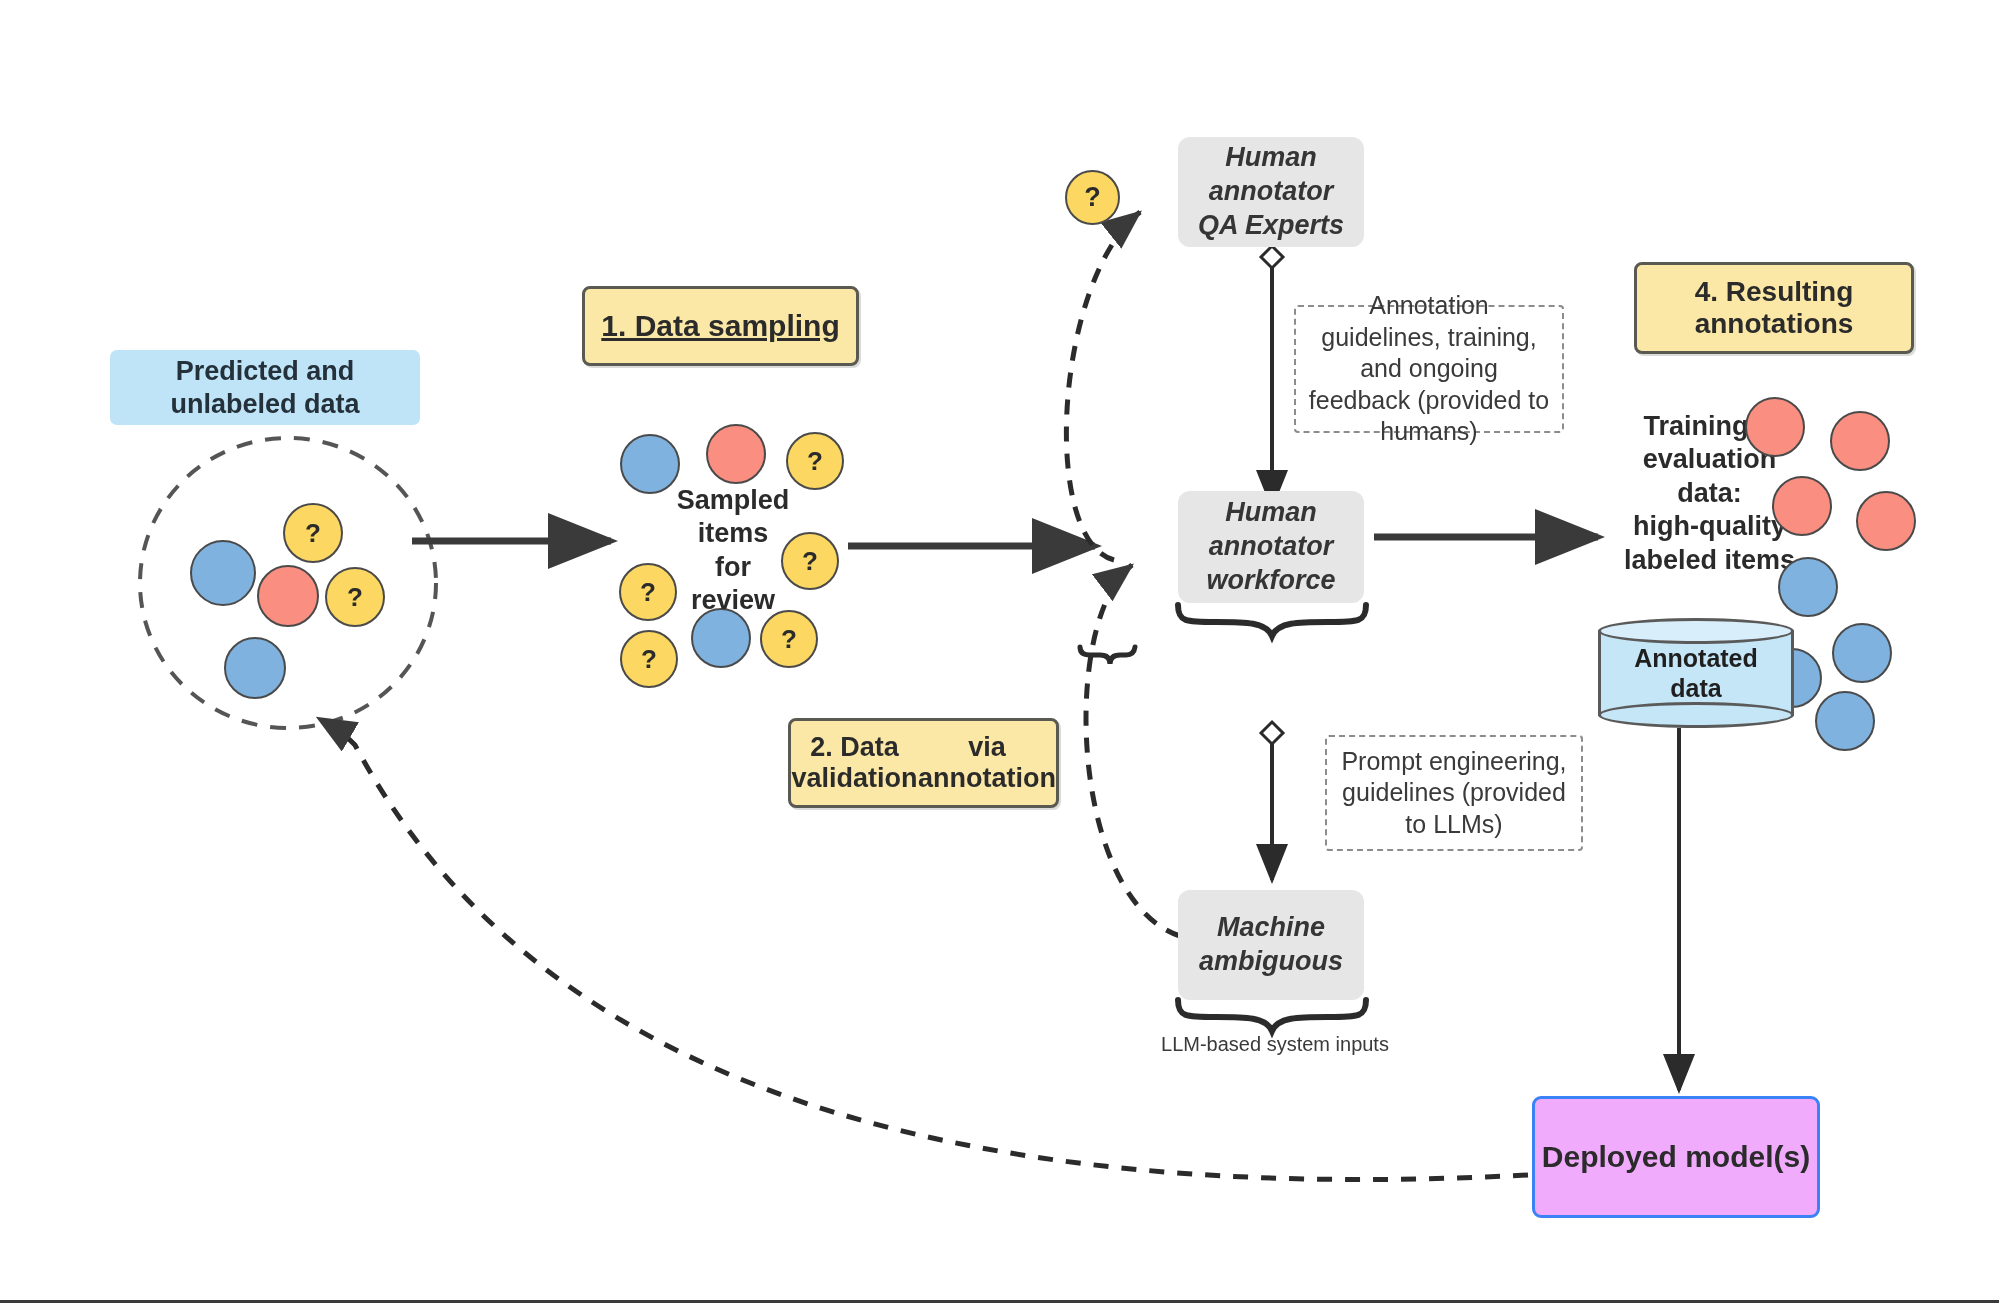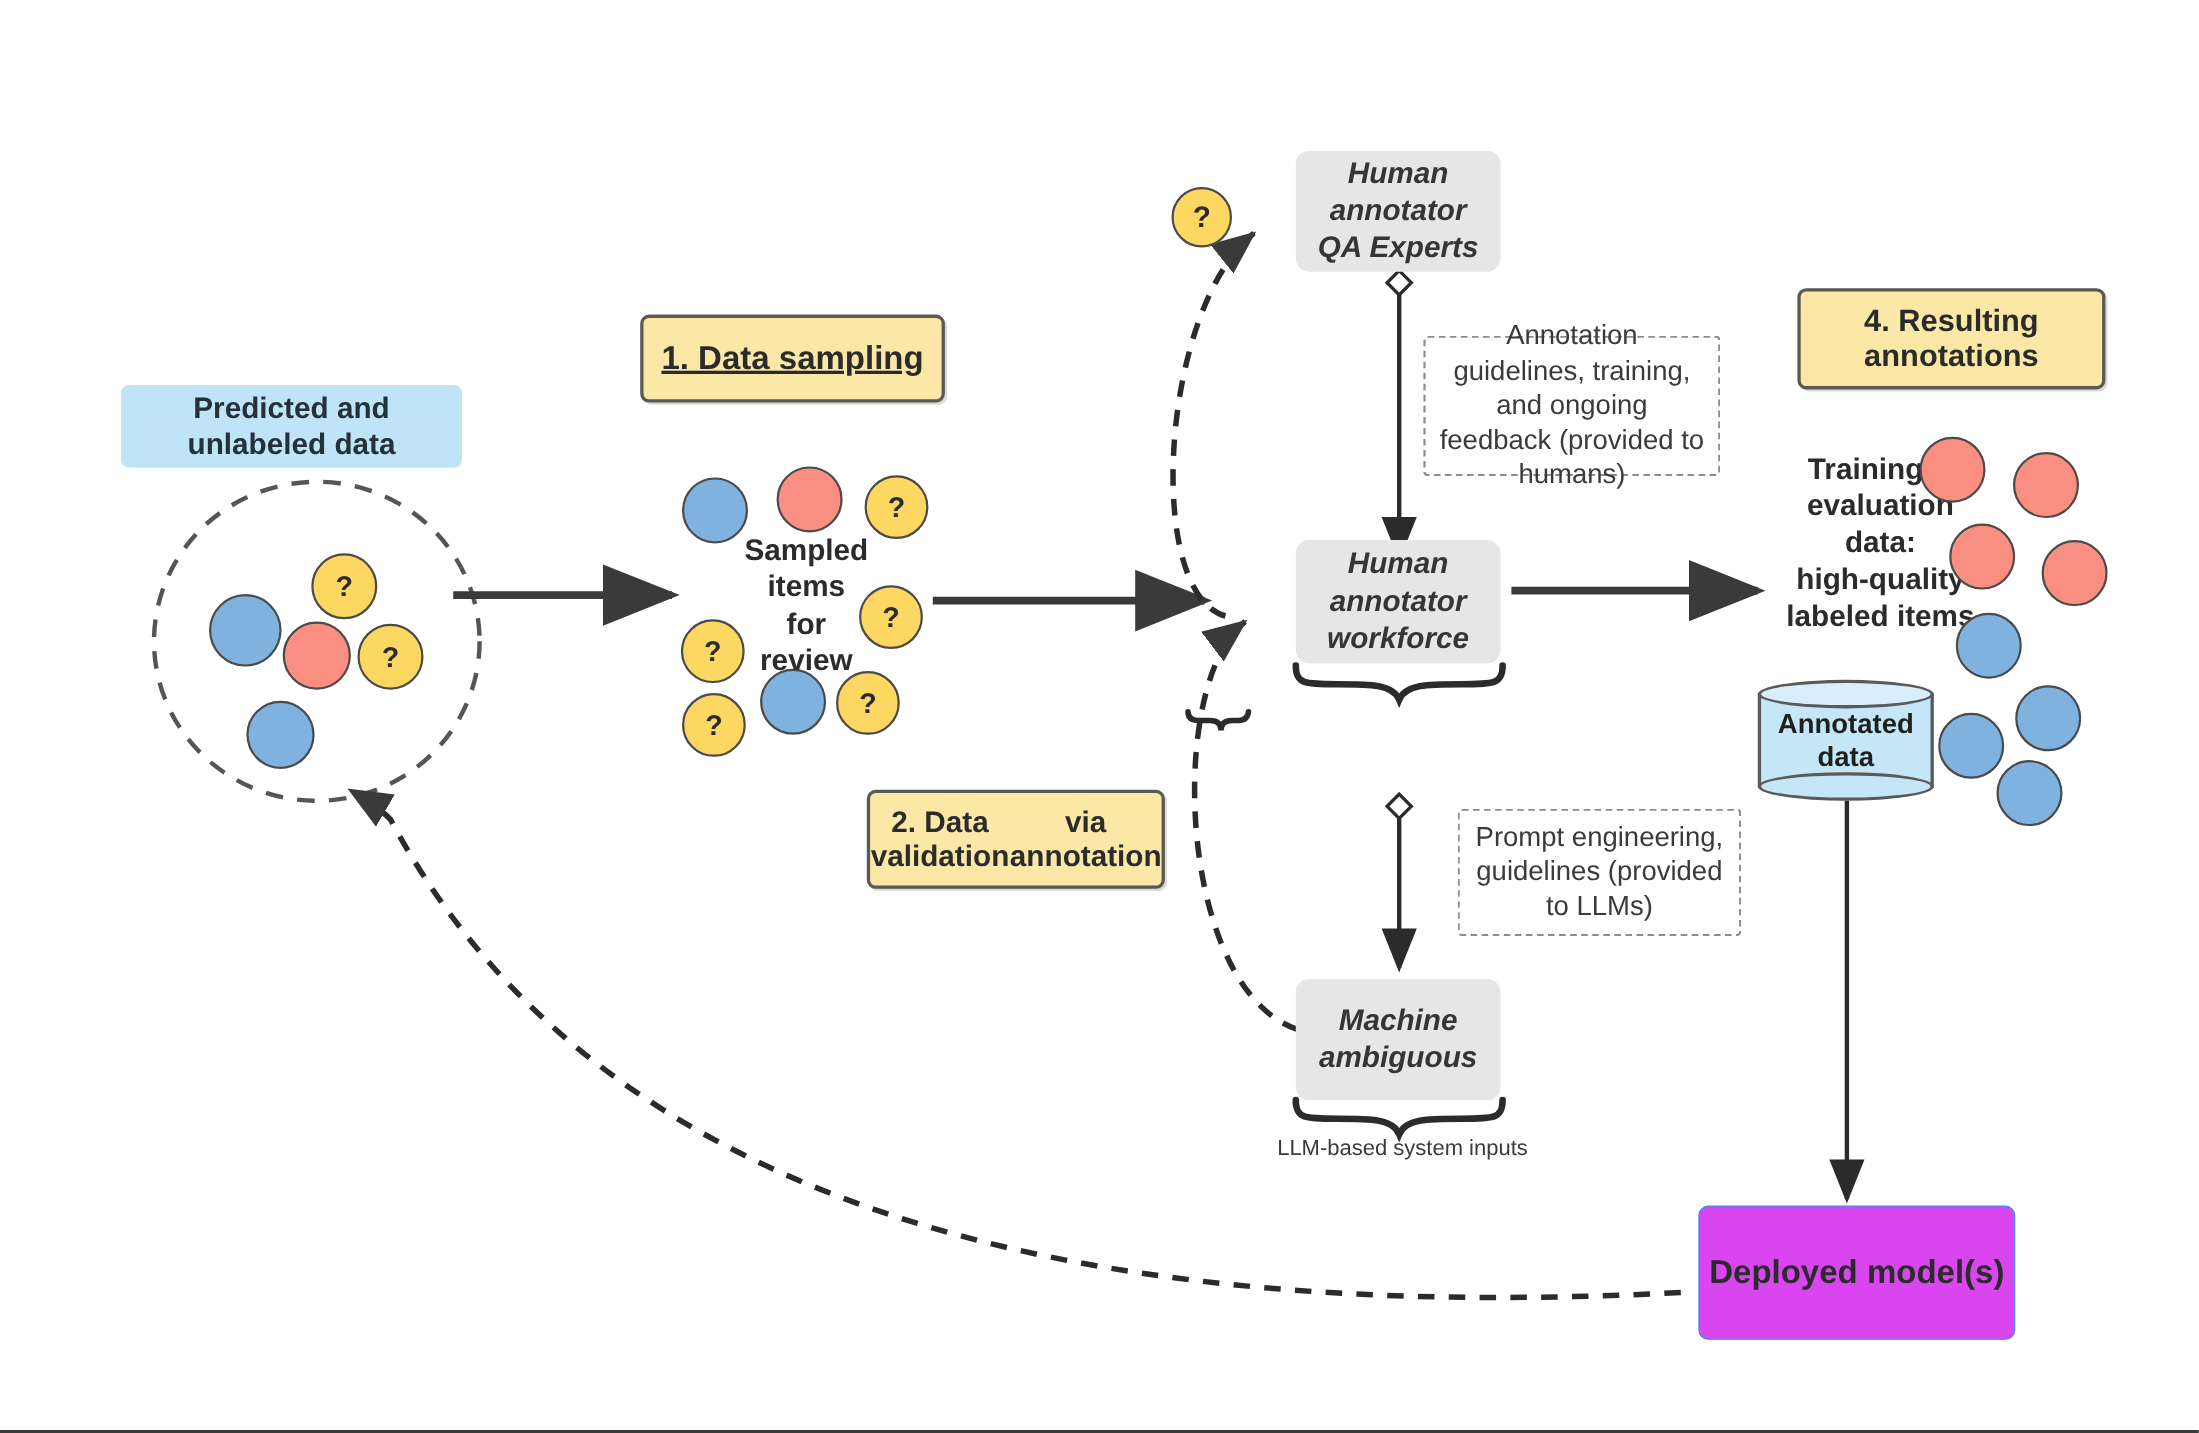--- a/index.html
+++ b/index.html
@@ -57,26 +57,25 @@
   .grey-box {
     background: #e6e6e6;
     border-radius: 12px;
     font-style: italic;
     font-weight: bold;
     color: #353535;
     line-height: 1.25;
   }
   
   .purple-box {
-    background: #d946ef;
-    border: 1px solid #3b82f6;
+    background: #f0abfc;
+    border: 3px solid #3b82f6;
     border-radius: 9px;
     font-weight: bold;
     color: #2b2b2b;
-    margin-left: 12px;
   }
   
   .note-box {
     border: 2px dashed #8c8c8c;
     border-radius: 4px;
     color: #3a3a3a;
     line-height: 1.26;
     background: transparent;
   }
   
@@ -101,20 +100,21 @@
     justify-content: center;
     font-weight: bold;
     color: #2b2b2b;
   }
   .dot.blue   { background: #7fb2de; }
   .dot.red    { background: #fa8f81; }
   .dot.yellow { background: #fcd862; }
   
   .cylinder {
     position: absolute;
+    padding-left: 36px;
   }
   .cyl-body {
     position: absolute;
     left: 0; top: 12px;
     width: 100%;
     height: calc(100% - 24px);
     background: #c5e6f7;
     border-left: 3px solid #5a5a5a;
     border-right: 3px solid #5a5a5a;
     box-sizing: border-box;

